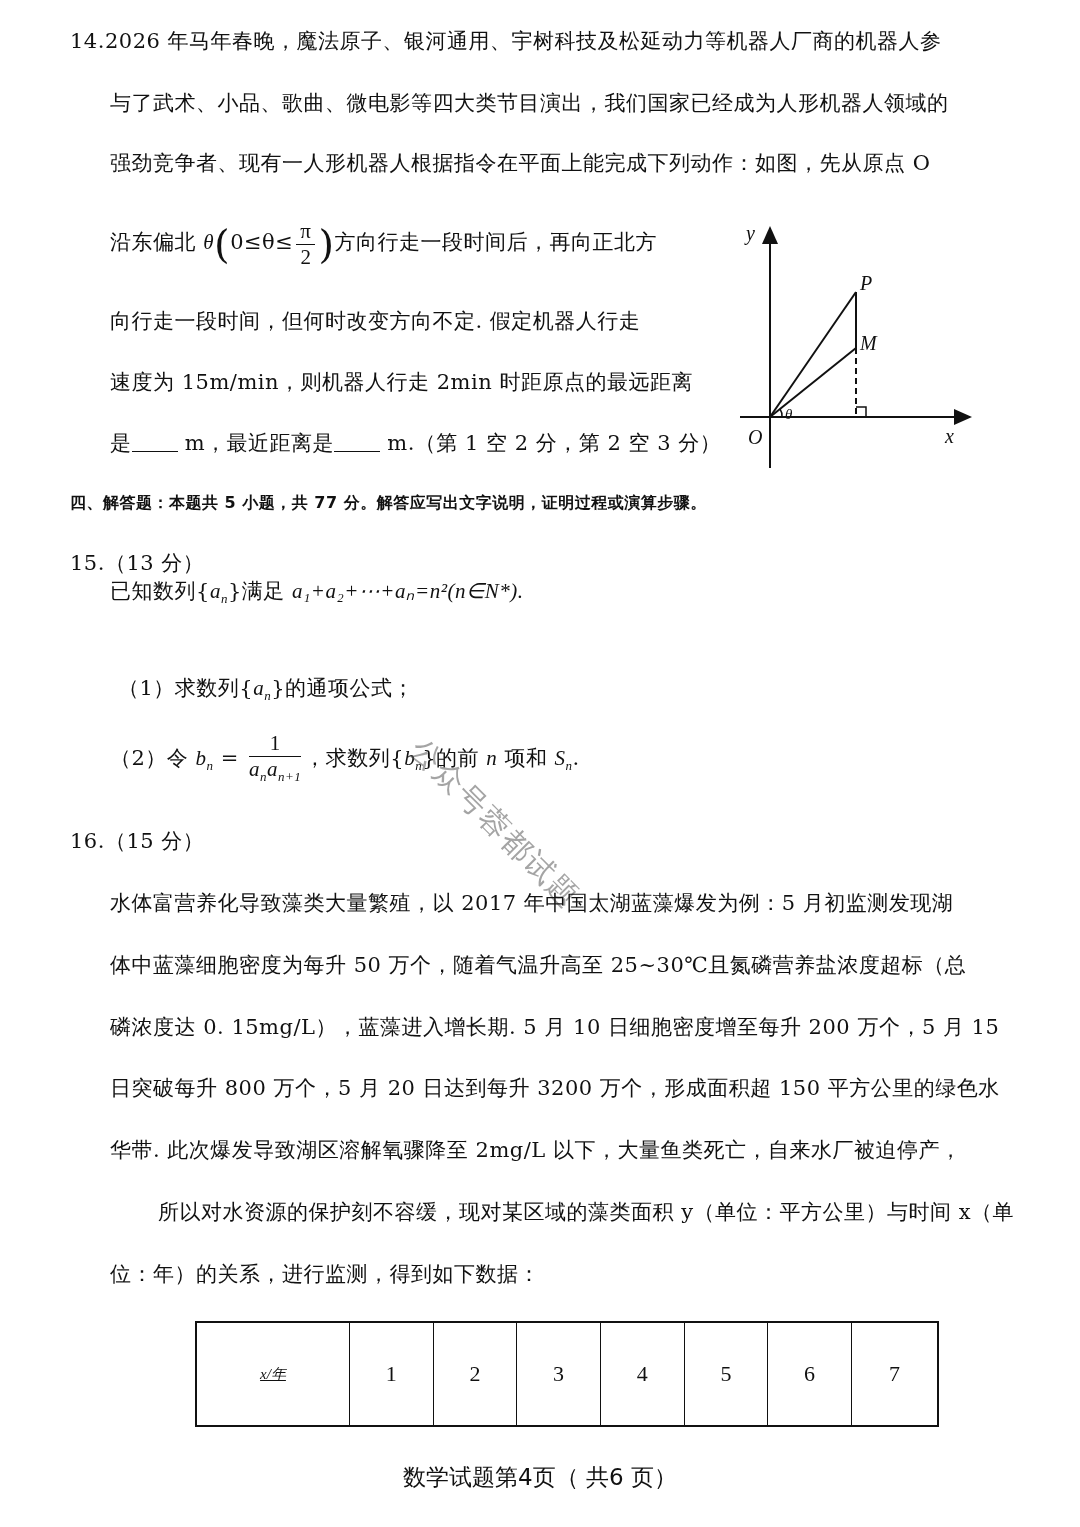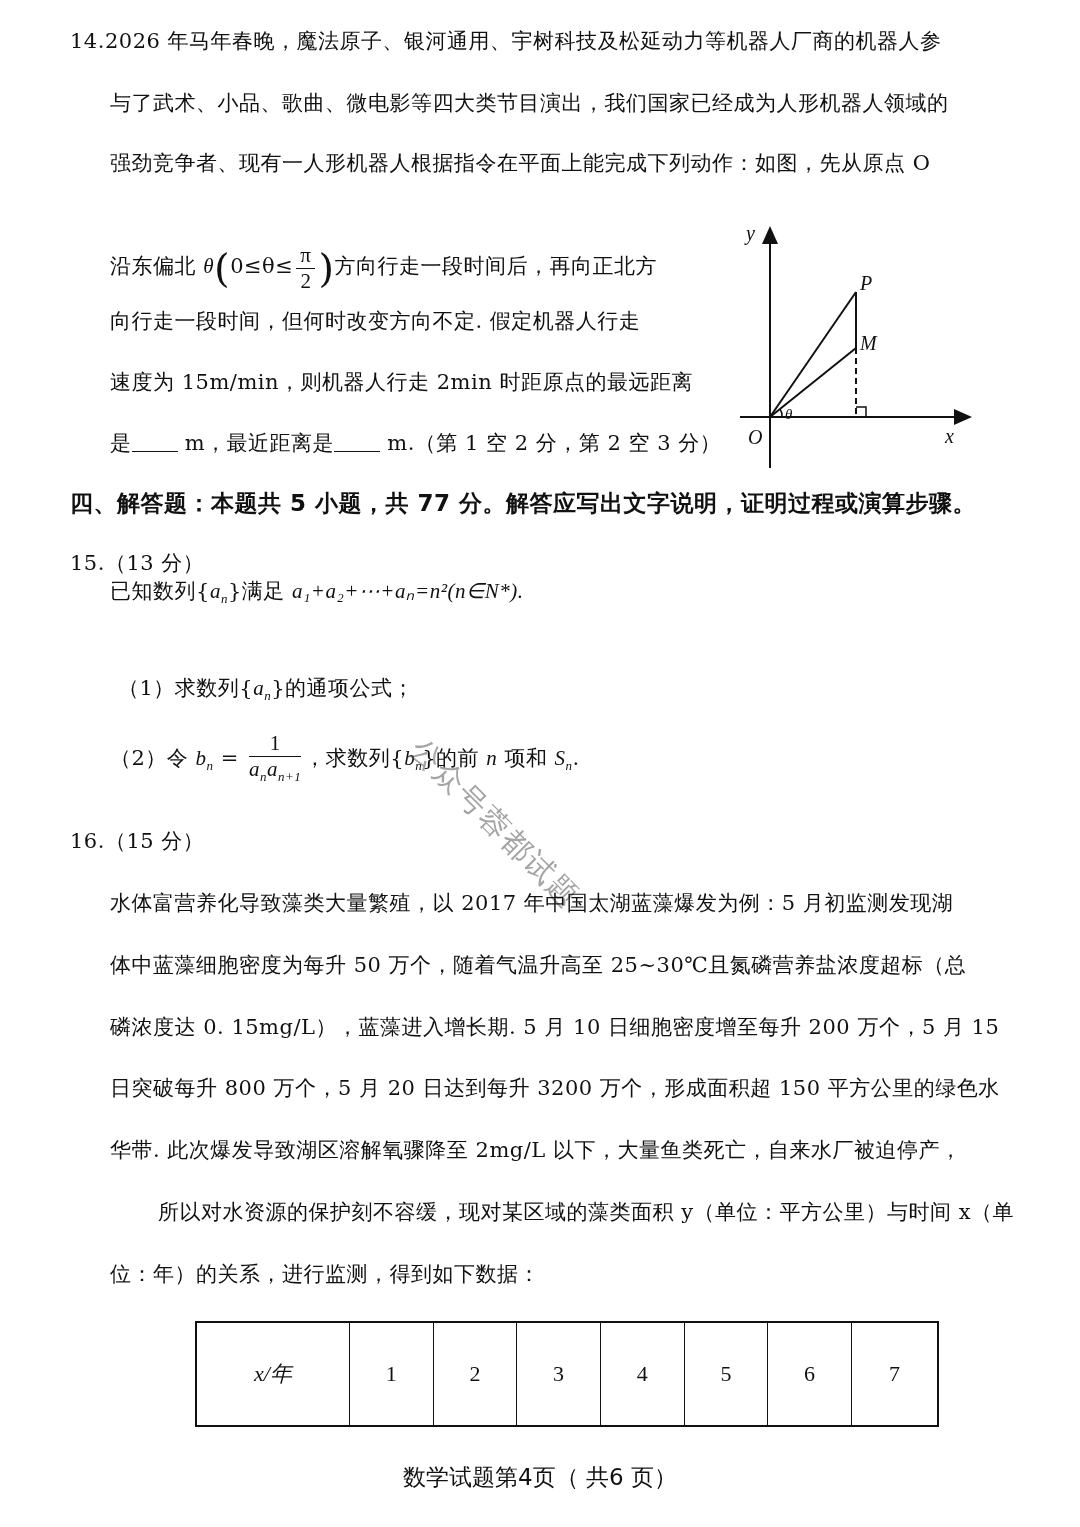--- a/index.html
+++ b/index.html
@@ -22,35 +22,35 @@
       transform: rotate(45deg); transform-origin: left top;
       font-family: "DejaVu Sans", sans-serif; font-size: 30px; color: rgba(90,90,90,0.55);
       letter-spacing: 2px; white-space: nowrap; font-weight: 200;
     }
     table.data {
       position: absolute; left: 195px; top: 1321px; width: 744px; height: 106px;
       border-collapse: collapse; border: 2px solid #111;
       font-family: "Liberation Serif", serif; font-size: 22px;
     }
     table.data td { border: 1px solid #111; text-align: center; height: 52px; }
-    table.data td.head { width: 150px; font-family: "DejaVu Serif", serif; font-size: 22px; }
+    table.data td.head { width: 150px; font-family: "DejaVu Serif", serif; font-size: 15px; text-decoration: underline; }
     .footer { position: absolute; top: 1462px; left: 0; width: 1080px; text-align: center; font-size: 23px; font-family: "DejaVu Sans", sans-serif; }
     svg.diagram { position: absolute; left: 730px; top: 220px; }
     svg.diagram text { font-family: "Liberation Serif", serif; font-style: italic; font-size: 20px; fill: #111; }
   </style>
 </head>
 <body>
 
 <div class="line" style="left:70px; top:26px;">
   <span>14.</span><span>2026 年马年春晚，魔法原子、银河通用、宇树科技及松延动力等机器人厂商的机器人参</span>
 </div>
 <div class="line" style="left:110px; top:88px;">与了武术、小品、歌曲、微电影等四大类节目演出，我们国家已经成为人形机器人领域的</div>
 <div class="line" style="left:110px; top:148px;">强劲竞争者、现有一人形机器人根据指令在平面上能完成下列动作：如图，先从原点 O</div>
 
-<div class="line" style="left:110px; top:218px; line-height:48px; height:56px;margin-top:24px;">
+<div class="line" style="left:110px; top:218px; line-height:48px; height:56px;">
   <span>沿东偏北 </span><span class="it">θ</span><span class="paren-big">(</span><span>0≤θ≤</span><span class="frac"><span class="num">π</span><span class="den" style="font-family:'Liberation Serif',serif;">2</span></span><span class="paren-big">)</span><span>方向行走一段时间后，再向正北方</span>
 </div>
 <div class="line" style="left:110px; top:306px;">向行走一段时间，但何时改变方向不定. 假定机器人行走</div>
 <div class="line" style="left:110px; top:367px;">速度为 15m/min，则机器人行走 2min 时距原点的最远距离</div>
 <div class="line" style="left:110px; top:428px;">
   <span>是</span><span class="blank"></span><span> m，最近距离是</span><span class="blank"></span><span> m.（第 1 空 2 分，第 2 空 3 分）</span>
 </div>
 
 <svg class="diagram" width="260" height="255" viewBox="0 0 260 255">
   <defs>
@@ -67,21 +67,21 @@
   <path d="M126,187 L136,187 L136,197" fill="none" stroke="#111" stroke-width="1.5"></path>
   <path d="M52,197 A12,12 0 0 0 50,189" fill="none" stroke="#111" stroke-width="1.5"></path>
   <text x="16" y="20">y</text>
   <text x="215" y="223">x</text>
   <text x="18" y="224">O</text>
   <text x="130" y="70">P</text>
   <text x="130" y="130">M</text>
   <text x="55" y="199" style="font-size:15px;">θ</text>
 </svg>
 
-<div class="line bold" style="left:70px; top:488px; font-size:23px;">四、解答题：本题共 5 小题，共 77 分。解答应写出文字说明，证明过程或演算步骤。</div>
+<div class="line bold" style="left:70px; top:488px; font-size:16px;">四、解答题：本题共 5 小题，共 77 分。解答应写出文字说明，证明过程或演算步骤。</div>
 
 <div class="line" style="left:70px; top:548px;">15.（13 分）</div>
 <div class="line" style="left:110px; top:576px;">
   <span>已知数列{</span><span class="it">a</span><span class="sub">n</span><span>}满足 </span><span class="it">a₁+a₂+⋯+aₙ=n²(n∈N*).</span>
 </div>
 <div class="line" style="left:118px; top:673px;">
   <span>（1）求数列{</span><span class="it">a</span><span class="sub">n</span><span>}的通项公式；</span>
 </div>
 <div class="line" style="left:110px; top:730px; line-height:56px;">
   <span>（2）令 </span><span class="it">b</span><span class="sub">n</span><span> = </span><span class="frac"><span class="num" style="padding:0 10px;">1</span><span class="den"><span class="it">a</span><span class="sub">n</span><span class="it">a</span><span class="sub">n+1</span></span></span><span>，求数列{</span><span class="it">b</span><span class="sub">n</span><span>}的前 </span><span class="it">n</span><span> 项和 </span><span class="it">S</span><span class="sub">n</span><span>.</span>

